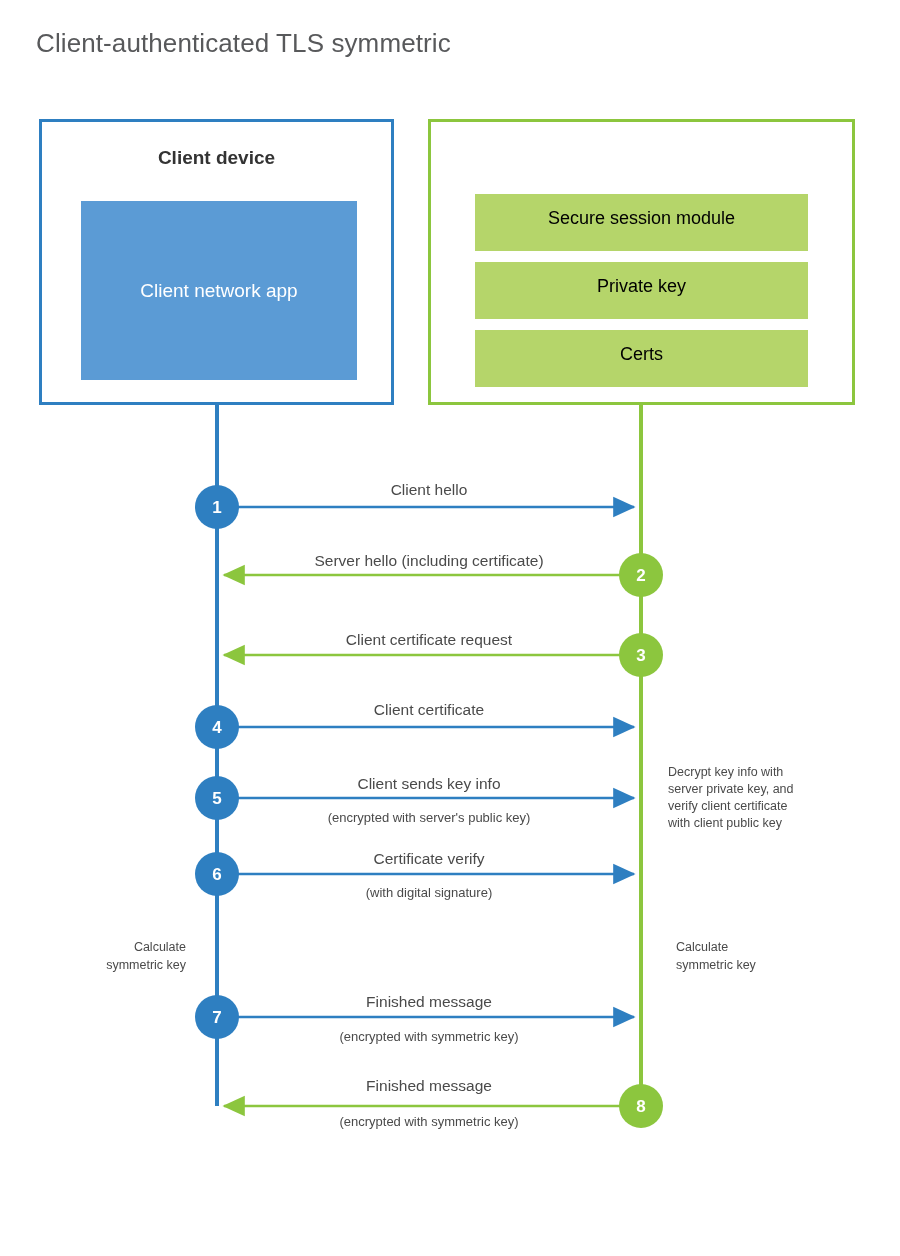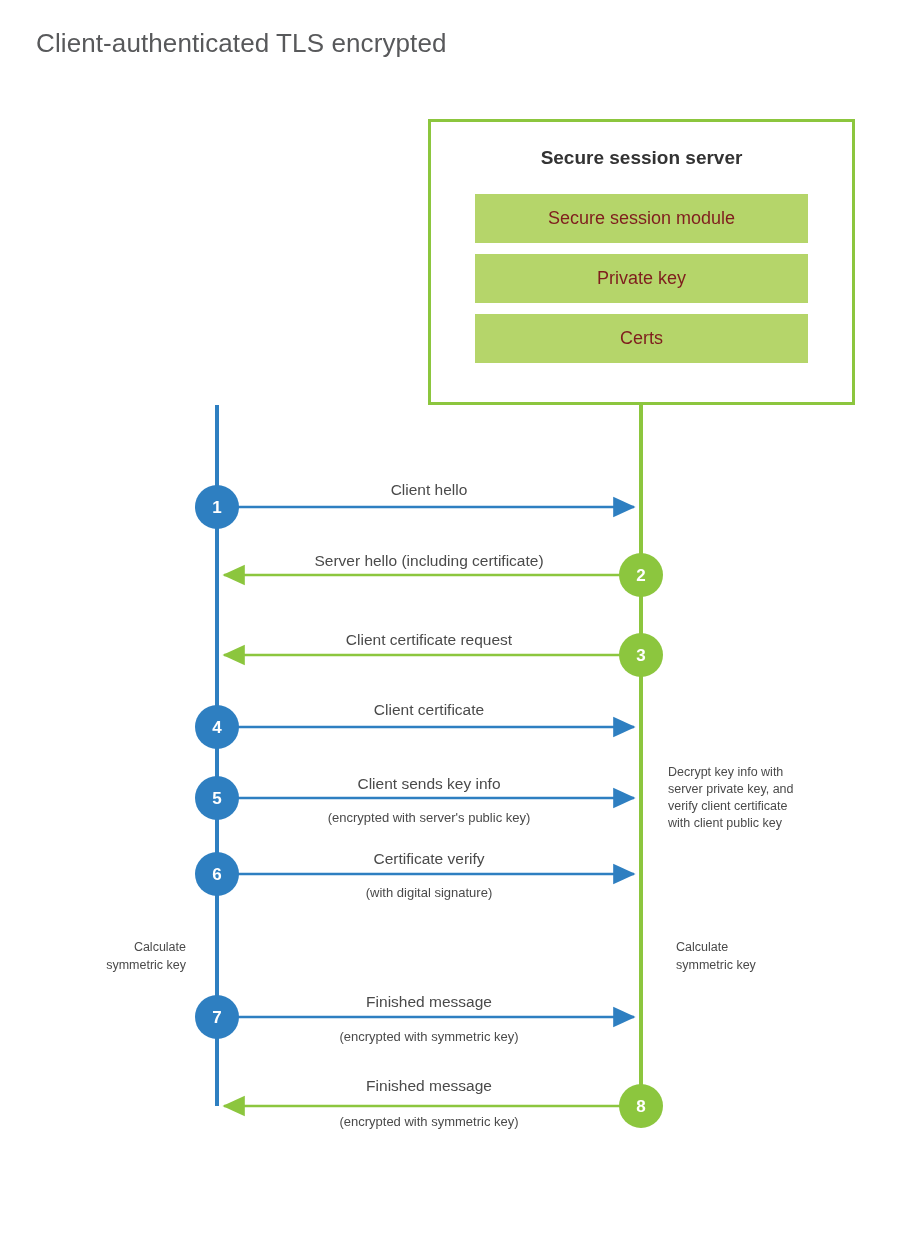--- a/index.html
+++ b/index.html
@@ -76,23 +76,23 @@
     box-sizing: border-box;
   }
   .server-modules {
     position: absolute;
     left: 44px;
     top: 72px;
     width: 333px;
   }
   .server-module {
     background: #B5D56A;
-    color: #7f1d1d;
+    color: #000000;
     font-size: 18px;
-    height: 49px;
+    height: 57px;
     line-height: 49px;
     text-align: center;
     margin-bottom: 11px;
   }
 
   
   #sequence-svg {
     position: absolute;
     left: 0;
     top: 0;
@@ -119,25 +119,28 @@
     font-family: "Liberation Sans", sans-serif;
     font-size: 12.5px;
     fill: #4a4a4a;
   }
 </style>
 </head>
 <body>
 
 <div id="diagram-root">
 
-  <div class="page-title">Client-authenticated TLS encrypted</div>
-
+  <div class="page-title">Client-authenticated TLS symmetric</div>
+
+  <div class="actor-box client">
+    <div class="actor-title">Client device</div>
+    <div class="client-app">Client network app</div>
+  </div>
 
   <div class="actor-box server">
-    <div class="actor-title">Secure session server</div>
     <div class="server-modules">
       <div class="server-module">Secure session module</div>
       <div class="server-module">Private key</div>
       <div class="server-module">Certs</div>
     </div>
   </div>
 
   <svg id="sequence-svg" viewBox="0 0 900 1256">
     <defs>
       <marker id="arrow-blue-right" markerWidth="9" markerHeight="9" refX="8" refY="4.5" orient="auto" markerUnits="strokeWidth">

